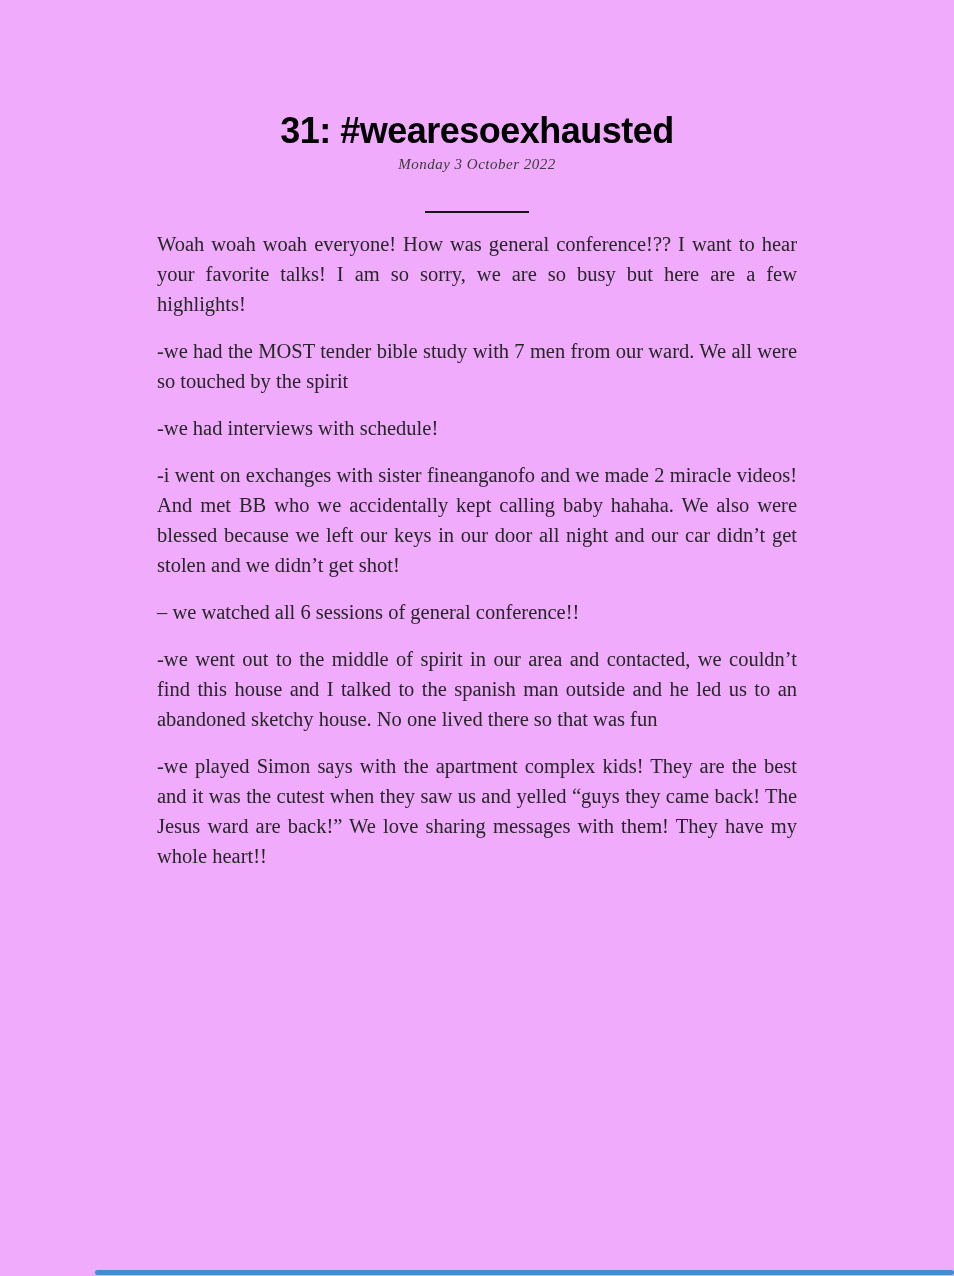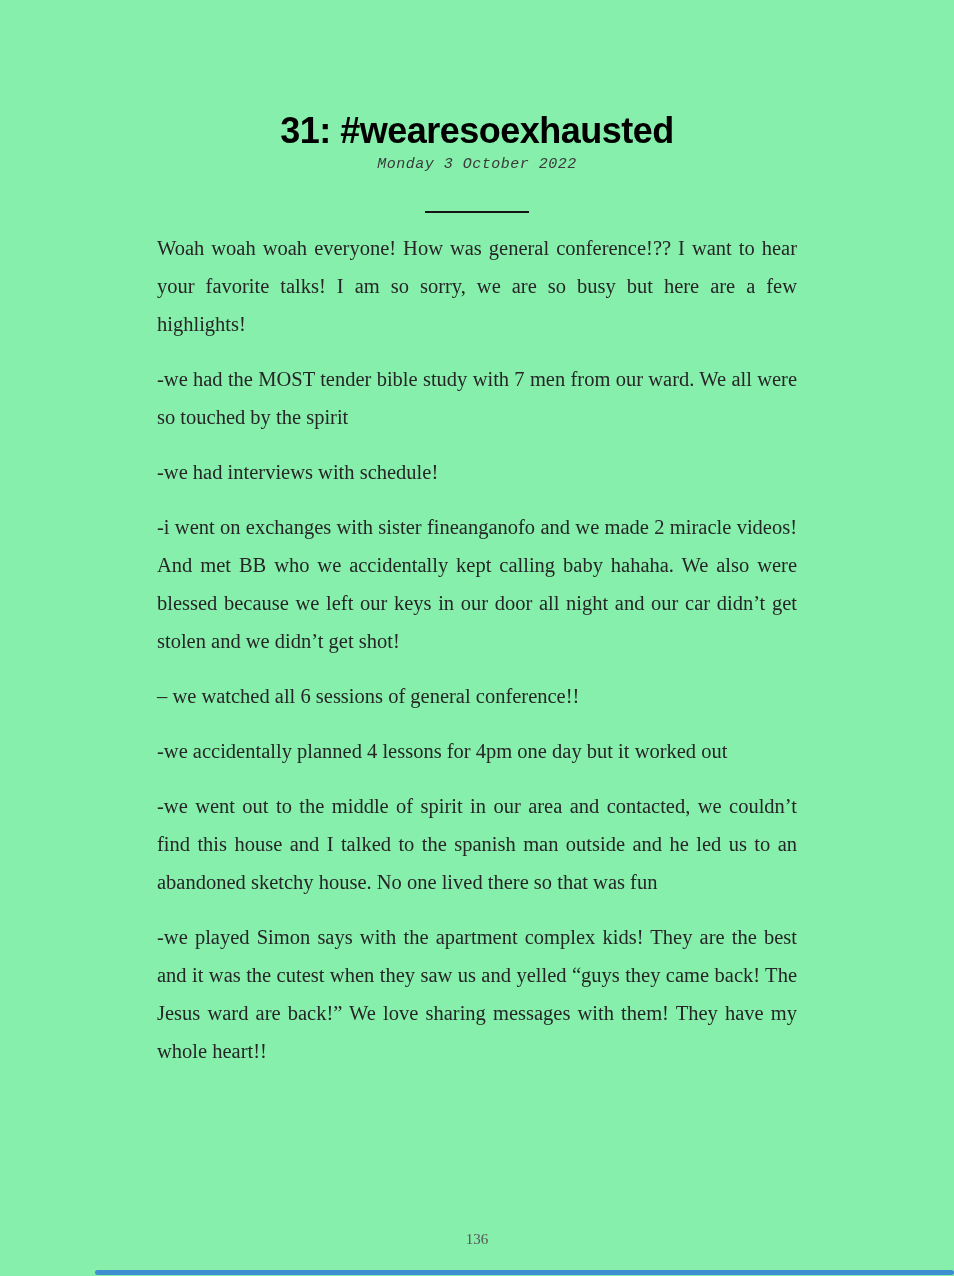--- a/index.html
+++ b/index.html
@@ -5,58 +5,58 @@
   html, body {
     margin: 0;
     padding: 0;
     background: #ffffff;
   }
   .sheet {
     position: relative;
     width: 954px;
     height: 1276px;
     margin: 0 auto;
-    background: #86efac;
+    background: #f0abfc;
     overflow: hidden;
   }
   .content {
     width: 640px;
     margin: 0 auto;
     padding-top: 110px;
   }
   .title {
     margin: 0;
     font-family: "Liberation Sans", sans-serif;
     font-weight: 700;
     font-size: 36px;
     line-height: 1.15;
     letter-spacing: -0.5px;
     text-align: center;
     color: #000000;
   }
   .date {
     margin-top: 5px;
-    font-family: Liberation Mono, monospace;
+    font-family: Liberation Serif, serif;
     font-style: italic;
     font-size: 15px;
     letter-spacing: 0.5px;
     text-align: center;
     color: #3a3a3a;
   }
   .divider {
     width: 104px;
     height: 2px;
     background: #161616;
     margin: 38px auto 16px auto;
   }
   .body-text p {
     margin: 0 0 17px 0;
     font-family: "Liberation Serif", serif;
     font-size: 20.5px;
-    line-height: 38px;
+    line-height: 30px;
     text-align: justify;
     color: #262626;
   }
   .page-number {
     position: absolute;
     left: 0;
     right: 0;
     bottom: 28px;
     text-align: center;
     font-family: "Liberation Serif", serif;
@@ -80,20 +80,18 @@
   <div class="content">
     <h1 class="title">31: #wearesoexhausted</h1>
     <div class="date">Monday 3 October 2022</div>
     <div class="divider"></div>
     <div class="body-text">
       <p>Woah woah woah everyone! How was general conference!?? I want to hear your favorite talks! I am so sorry, we are so busy but here are a few highlights!</p>
       <p>-we had the MOST tender bible study with 7 men from our ward. We all were so touched by the spirit</p>
       <p>-we had interviews with schedule!</p>
       <p>-i went on exchanges with sister fineanganofo and we made 2 miracle videos! And met BB who we accidentally kept calling baby hahaha.  We also were blessed because we left our keys in our door all night and our car didn’t get stolen and we didn’t get shot!</p>
       <p>– we watched all 6 sessions of general conference!!</p>
-      <p>-we accidentally planned 4 lessons for 4pm one day but it worked out</p>
       <p>-we went out to the middle of spirit in our area and contacted, we couldn’t find this house and I talked to the spanish man outside and he led us to an abandoned sketchy house. No one lived there so that was fun</p>
       <p>-we played Simon says with the apartment complex kids! They are the best and it was the cutest when they saw us and yelled “guys they came back!  The Jesus ward are back!” We love sharing messages with them! They have my whole heart!!</p>
     </div>
   </div>
-  <div class="page-number">136</div>
   <div class="accent-bar"></div>
 </div>
 
 </body></html>

